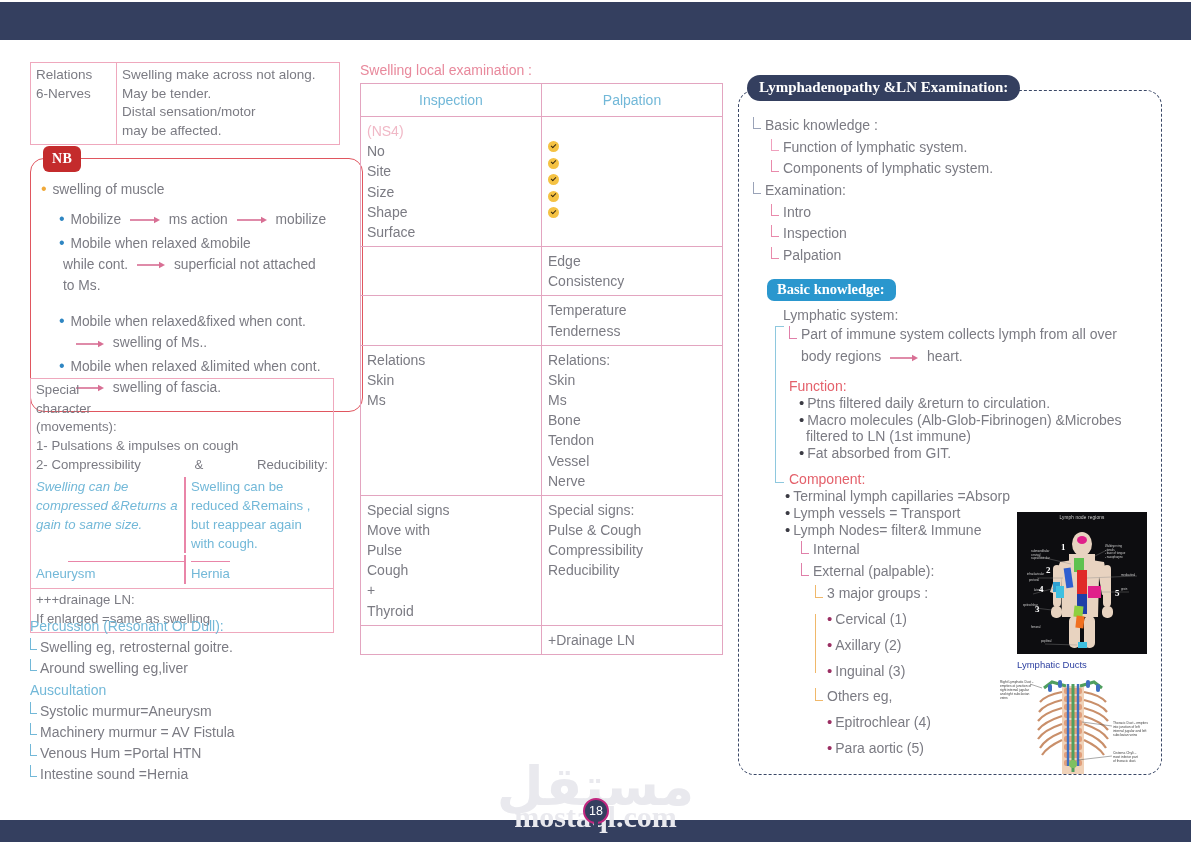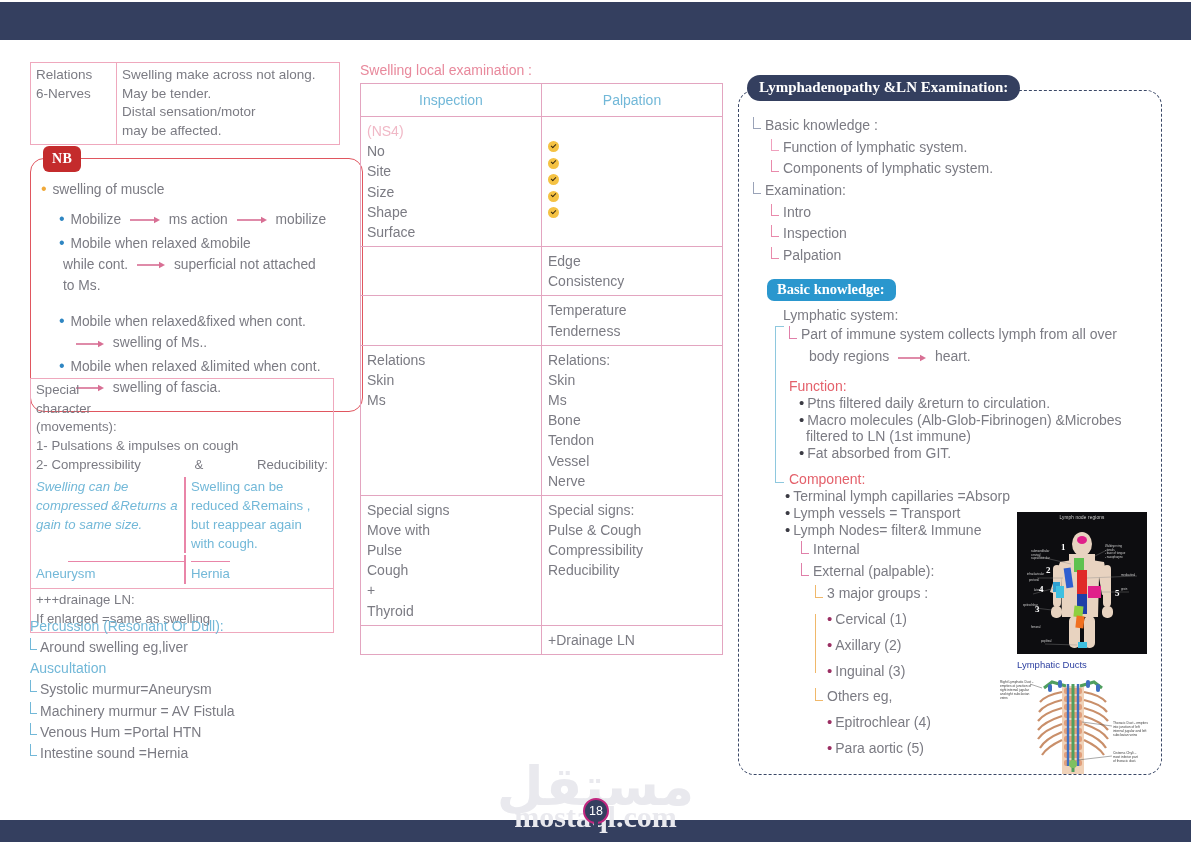--- a/index.html
+++ b/index.html
@@ -294,20 +294,21 @@
       </div>
     </div>
     <div class="sc-drain">
       <div>+++drainage LN:</div>
       <div>If enlarged =same as swelling</div>
     </div>
   </div>
 
   <div class="pa-wrap">
     <div class="pa-head">Percussion (Resonant Or Dull):</div>
+    <div class="pa-item">Swelling  eg, retrosternal goitre.</div>
     <div class="pa-item">Around swelling eg,liver</div>
     <div class="pa-head">Auscultation</div>
     <div class="pa-item">Systolic murmur=Aneurysm</div>
     <div class="pa-item">Machinery murmur = AV Fistula</div>
     <div class="pa-item">Venous Hum =Portal HTN</div>
     <div class="pa-item">Intestine sound =Hernia</div>
   </div>
 
   <div class="col-mid">
     <div class="mid-title">Swelling local examination :</div>
@@ -403,21 +404,21 @@
       <div class="tree-l2b">Palpation</div>
 
       <div class="bk-badge">Basic knowledge:</div>
 
       <div style="margin-left:30px">Lymphatic system:</div>
 
       <div class="blue-tree" style="margin-left:22px">
 
         <div class="tree-pink" style="padding-left:12px">
           <div>Part of immune system collects lymph from all over</div>
-          <div style="margin-left:8px">
+          <div style="">
             <span>body regions</span>
             <span class="arr"><svg width="28" height="8">
                   <line x1="0" y1="4" x2="22" y2="4" stroke="#d86f94" stroke-width="1.6"></line>
                   <polygon points="22,0.8 28,4 22,7.2" fill="#d86f94"></polygon>
                 </svg></span>
             <span>heart.</span>
           </div>
         </div>
 
         <div style="height:10px"></div>

